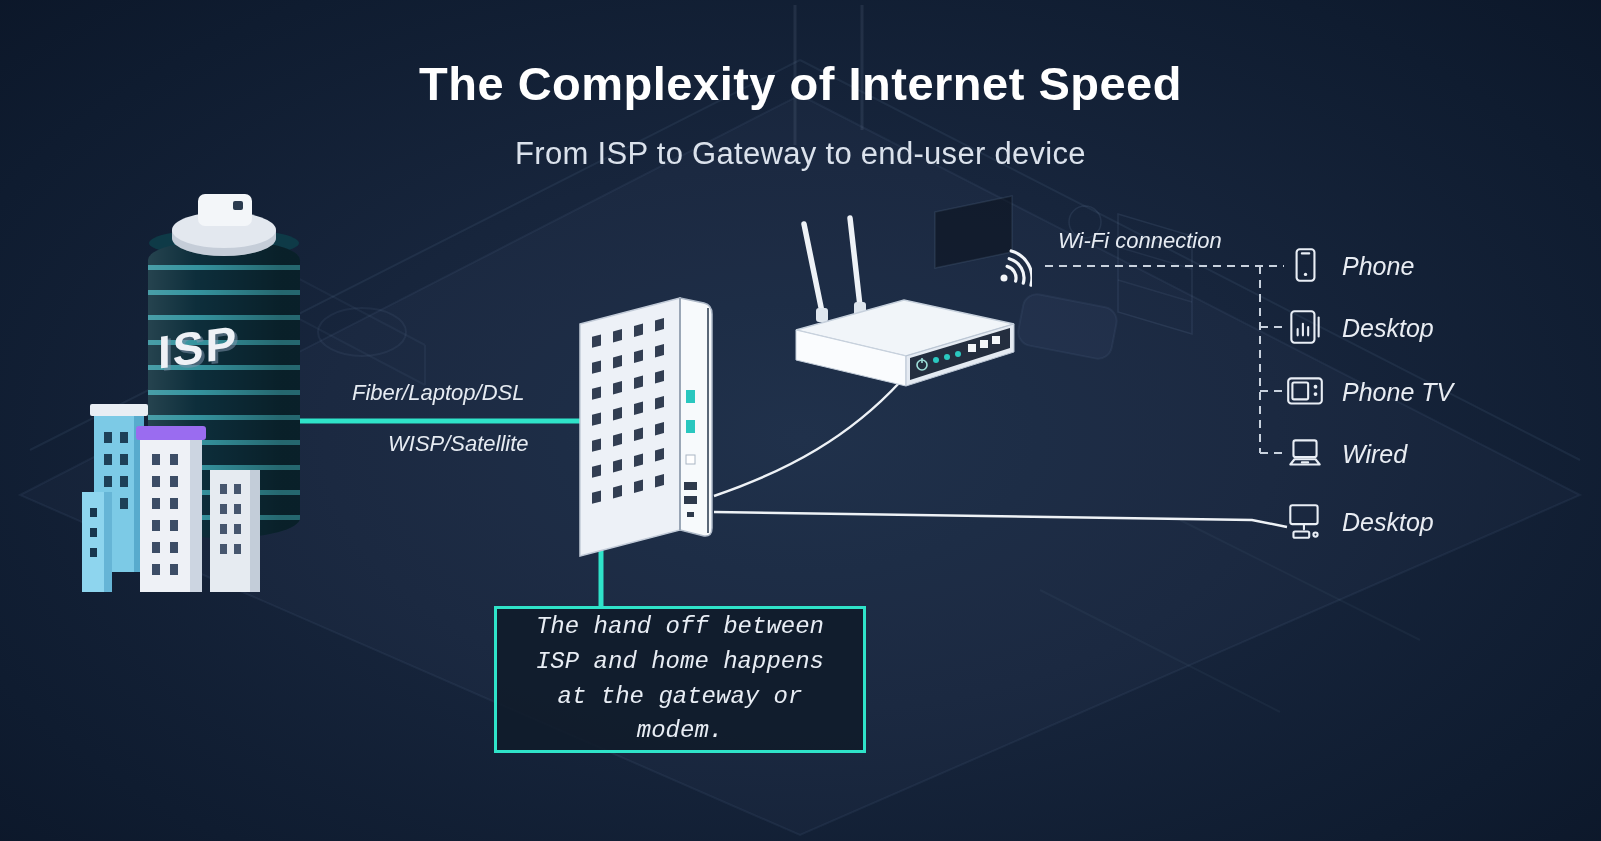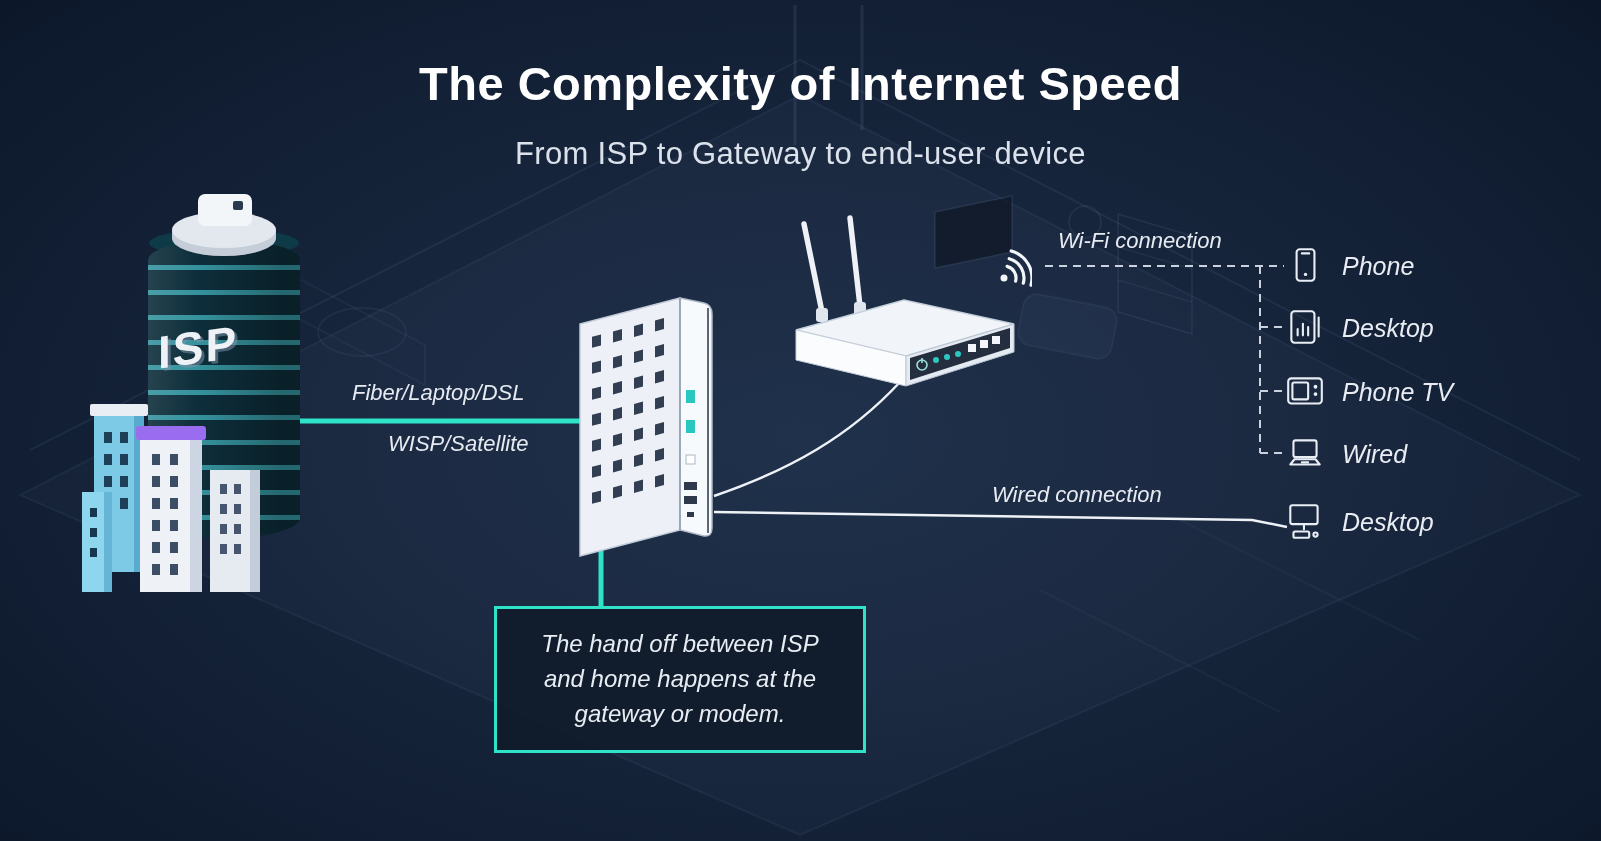--- a/index.html
+++ b/index.html
@@ -25,21 +25,21 @@
     background:linear-gradient(90deg,rgba(255,255,255,.10),rgba(255,255,255,0) 32%,rgba(0,0,0,.30) 88%);}
   .isp-cap{position:absolute;left:172px;top:212px;width:104px;height:44px;background:#e3e8ef;border-radius:52px/18px;
     box-shadow:inset 0 -8px 0 rgba(140,155,175,.35);}
   .isp-cap-box{position:absolute;left:198px;top:194px;width:54px;height:32px;background:#f3f6f9;border-radius:7px;}
   .isp-cap-box::after{content:"";position:absolute;right:9px;top:7px;width:10px;height:9px;background:#2a3a4e;border-radius:2px;}
   .isp-label{position:absolute;left:158px;top:320px;font-size:46px;font-weight:800;letter-spacing:2px;
     color:#eef1f6;transform:skewY(-8deg);text-shadow:3px 3px 0 rgba(125,145,170,.55);}
   
   .callout{position:absolute;left:494px;top:606px;width:372px;height:147px;box-sizing:border-box;
     border:3px solid #2fe3c9;background:rgba(16,27,42,.88);
-    display:flex;align-items:center;justify-content:center;text-align:center;padding:0 22px;}
+    display:flex;align-items:center;justify-content:center;text-align:center;padding:0 22px;font-family:Liberation Mono, monospace;}
   .callout p{margin:0;font-style:italic;font-size:24px;line-height:1.45;color:#e8edf4;}
   
   .device-row{position:absolute;left:1284px;display:flex;align-items:center;gap:16px;height:44px;}
   .device-label{font-style:italic;font-size:25px;color:#e9edf3;white-space:nowrap;}
   .dev-icon{stroke:#e9eef5;stroke-width:2;fill:none;stroke-linecap:round;stroke-linejoin:round;}
 </style>
 </head>
 <body>
 
 <div class="canvas">
@@ -189,21 +189,20 @@
       <circle cx="222" cy="66" r="3.5" fill="#f2f5f9" stroke="none"></circle>
       <path d="M225.1,54.4 A12,12 0 0 1 233.6,69.1"></path>
       <path d="M227.2,46.7 A20,20 0 0 1 241.3,71.2"></path>
       <path d="M229.2,39.0 A28,28 0 0 1 249.0,73.2"></path>
     </g>
   </svg>
 
   <div class="conn-label" style="left:352px;top:380px;">Fiber/Laptop/DSL</div>
   <div class="conn-label" style="left:364px;top:431px;margin-left:24px;">WISP/Satellite</div>
   <div class="conn-label" style="left:1058px;top:228px;">Wi-Fi connection</div>
-  <div class="conn-label" style="left:992px;top:482px;">Wired connection</div>
 
   <div class="device-row" style="top:244px;">
     <svg class="dev-icon" width="42" height="42" viewBox="0 0 40 40">
       <rect x="12" y="4" width="17" height="30" rx="3"></rect>
       <line x1="17" y1="8" x2="24" y2="8"></line>
       <circle cx="20.5" cy="28" r="1.6" fill="#e9eef5" stroke="none"></circle>
     </svg>
     <span class="device-label">Phone</span>
   </div>
 

